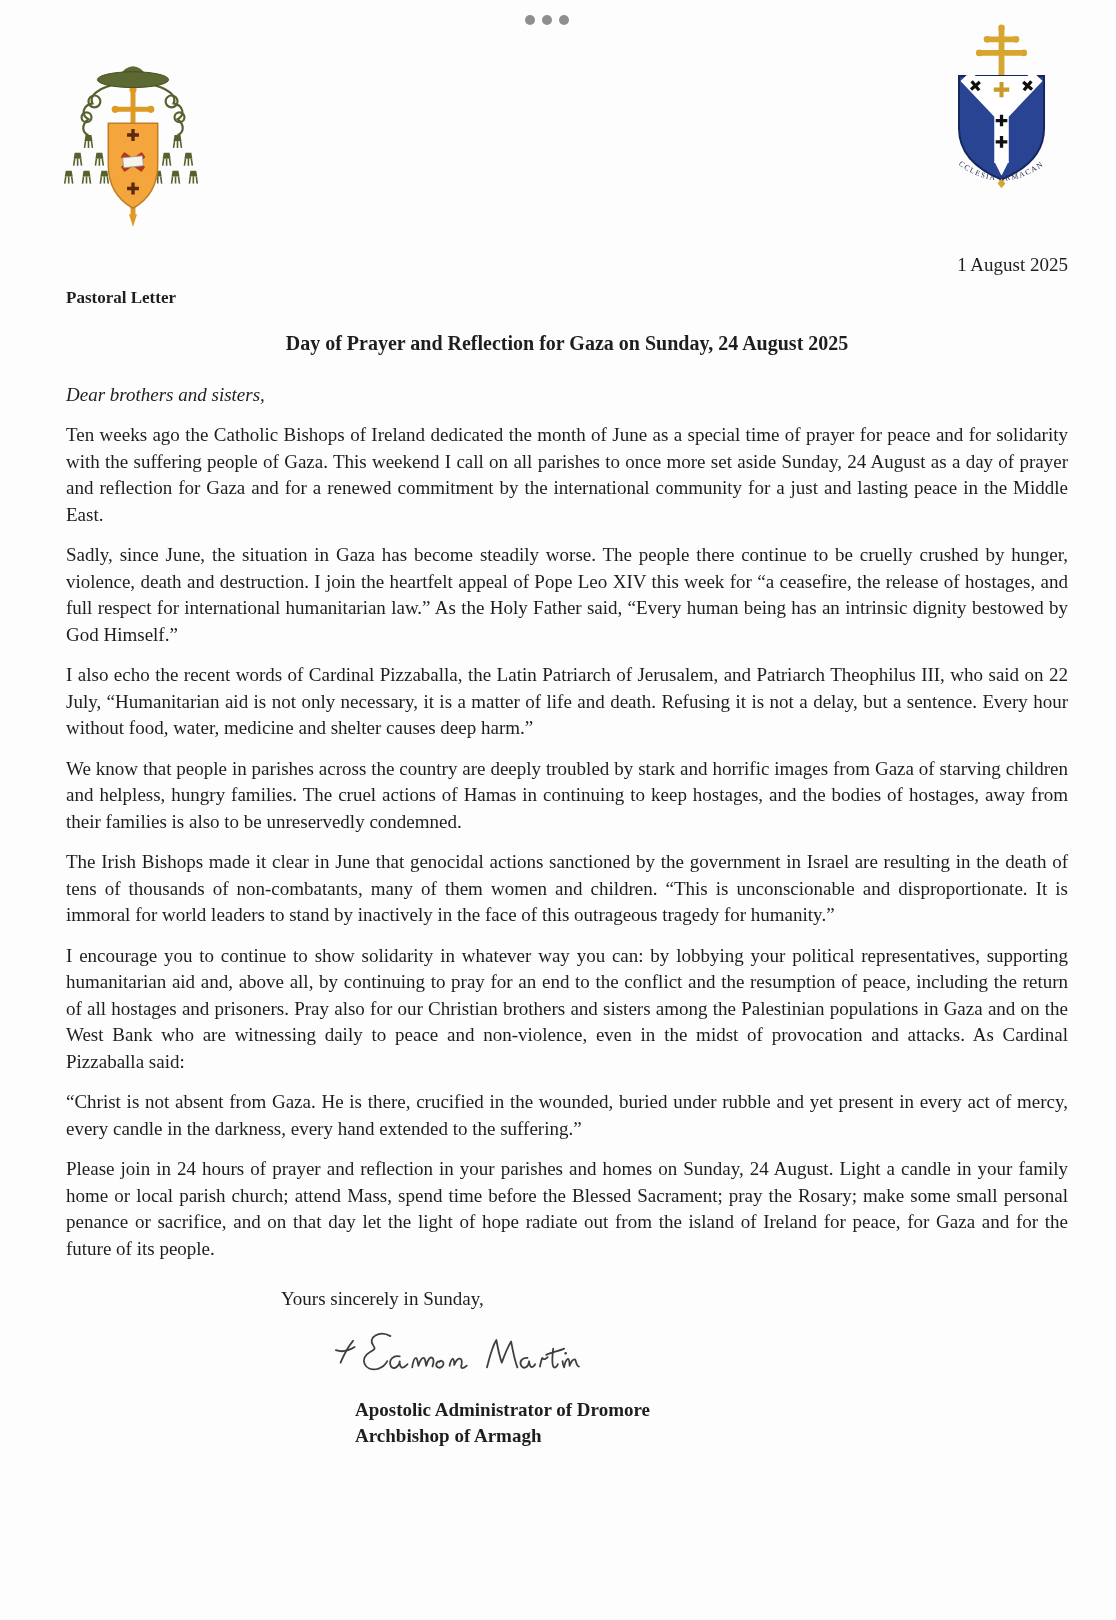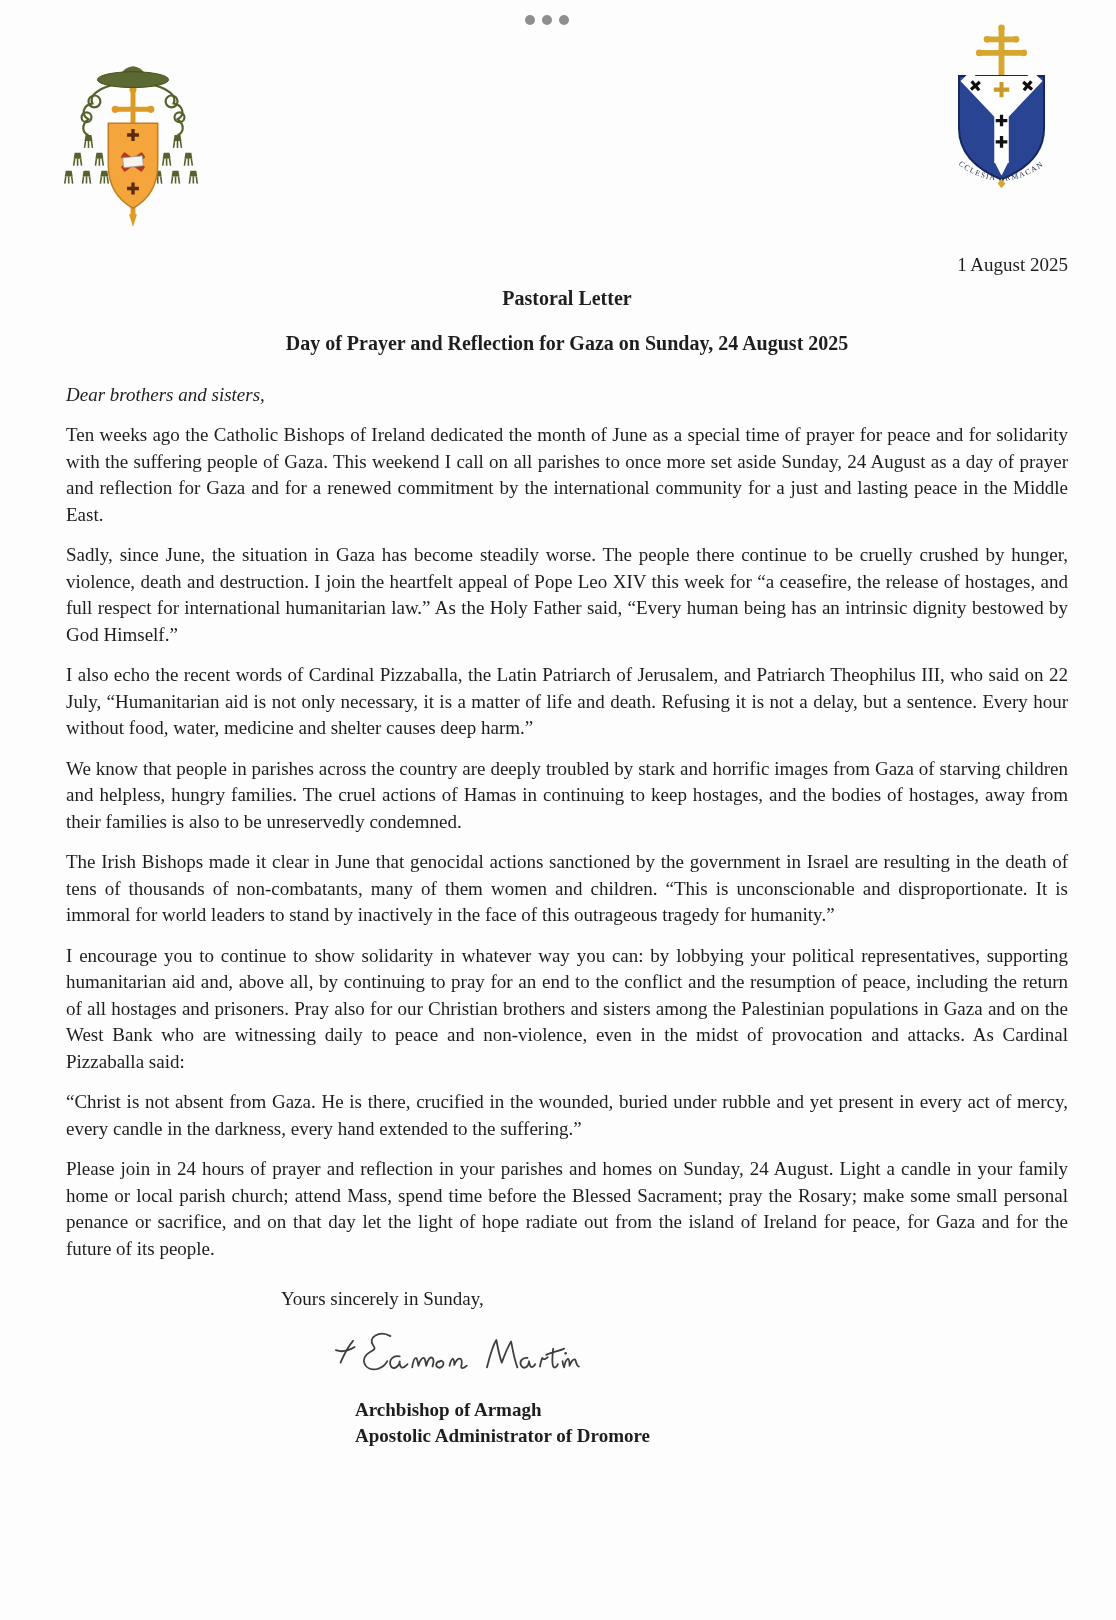--- a/index.html
+++ b/index.html
@@ -11,21 +11,21 @@
   }
   
   .dots { position:absolute; left:525px; top:15px; display:flex; gap:7px; }
   .dots .dot { width:10px; height:10px; border-radius:50%; background:#8f8f8f; }
   
   .crest-left  { position:absolute; left:58px;  top:50px; width:150px; height:180px; }
   .crest-right { position:absolute; left:946px; top:20px; width:112px; height:176px; }
   
   .content { padding:240px 48px 0 66px; font-size:19px; line-height:26.5px; }
   .date { text-align:right; margin:12px 0 0 0; }
-  .title { text-align:center; font-weight:bold; font-size:20px; margin:6px 0 0 0; }
+  .title { font-weight:bold; font-size:17px; margin:6px 0 0 0; }
   .subtitle { text-align:center; font-weight:bold; font-size:20px; margin:19px 0 0 0; }
   .salutation { margin:25px 0 0 0;font-style:italic; }
   p.body { text-align:justify; margin:14px 0 0 0; }
   .closing { margin:24px 0 0 215px; }
   .signature-wrap { margin:6px 0 0 235px; width:305px; height:74px; }
   .sig-block { margin:4px 0 0 289px; font-weight:bold; line-height:26px; }
 </style>
 </head>
 <body>
 
@@ -170,18 +170,18 @@
           <path d="M276,61 C277,56 278,52 279,50 C281,53 284,51 286,49"></path>
           <path d="M293,38 C292,46 291,56 293,61 C295,64 298,61 299,58"></path>
           <path d="M284,46 C291,43 300,41 307,38"></path>
           <path d="M305,54 C305,57 306,60 307,62 C308,56 310,52 312,51 C314,52 314,57 314,60 C316,54 319,51 321,52 C323,54 322,60 326,61"></path>
         </g>
         <circle cx="309" cy="44" r="1.7" fill="#3f3f3f"></circle>
       </svg>
     </div>
 
     <div class="sig-block">
+      <div>Apostolic Administrator of Dromore</div>
       <div>Archbishop of Armagh</div>
-      <div>Apostolic Administrator of Dromore</div>
     </div>
   </div>
 
 </div>
 
 </body></html>

